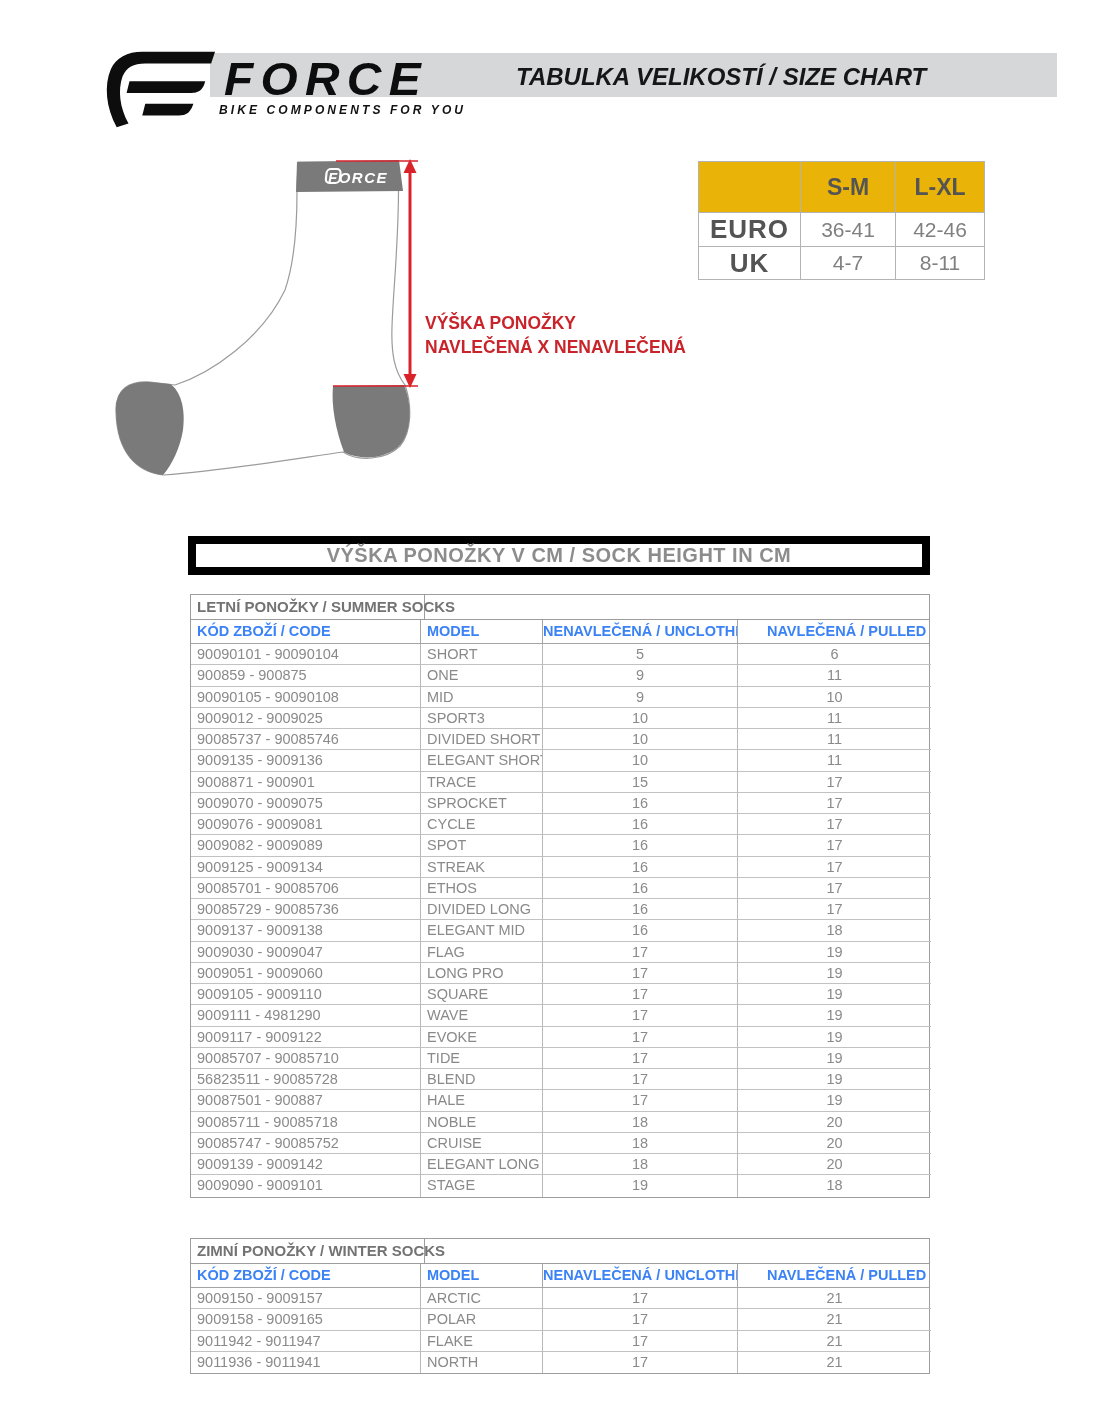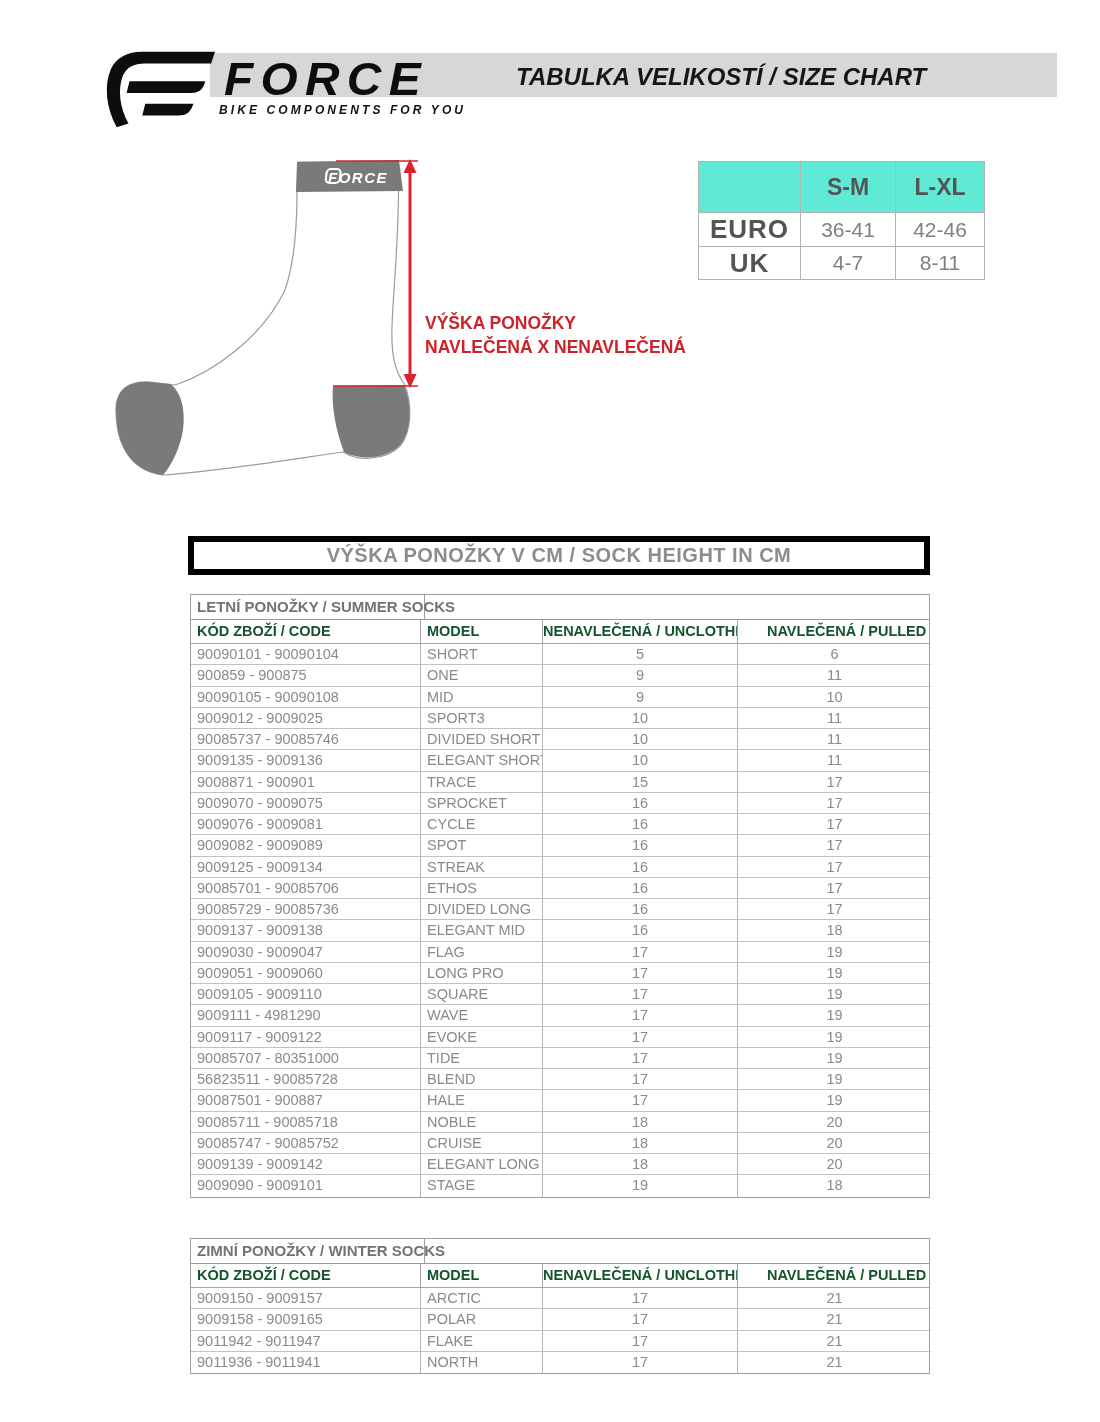--- a/index.html
+++ b/index.html
@@ -24,38 +24,38 @@
                    font-size:17.5px; line-height:24px; white-space:nowrap; }
 
   
   .size-table { position:absolute; left:698px; top:161px; display:grid;
                 grid-template-columns:102px 95px 88px; grid-template-rows:51px 34px 32px;
                 border:1px solid #b3b3b3; background:#fff; }
   .size-table .cell { border-right:1px solid #b3b3b3; border-bottom:1px solid #b3b3b3;
                       display:flex; align-items:center; justify-content:center; }
   .size-table .cell.last-col { border-right:none; }
   .size-table .cell.last-row { border-bottom:none; }
-  .size-table .hdr { background:#5eead4; font-weight:bold; font-size:23px; color:#545454; }
+  .size-table .hdr { background:#eab308; font-weight:bold; font-size:23px; color:#545454; }
   .size-table .rowlabel { font-weight:bold; font-size:26px; color:#545454; letter-spacing:1px; }
   .size-table .val { font-size:21px; color:#808080; }
 
   
   .chart-title { position:absolute; left:188px; top:536px; width:742px; height:39px;
-                 border:6px solid #000000; display:flex; align-items:center; justify-content:center;
+                 border:8px solid #000000; display:flex; align-items:center; justify-content:center;
                  font-size:20px; font-weight:bold; color:#8c8c8c; letter-spacing:0.5px; }
 
   
   .data-table { position:absolute; left:190px; width:740px; border:1px solid #9d9d9d; background:#fff; }
   .section-row { height:25px; border-bottom:1px solid #9d9d9d; }
   .section-cell { width:234px; height:100%; border-right:1px solid #9d9d9d;
                   font-weight:bold; font-size:15px; color:#737373; line-height:24px;
                   padding-left:6px; white-space:nowrap; }
   .head-row { display:grid; grid-template-columns:230px 122px 195px 193px; height:24px;
               border-bottom:1px solid #a4a4a4; }
-  .head-row .th { font-weight:bold; font-size:14.5px; color:#14532d; line-height:23px;
+  .head-row .th { font-weight:bold; font-size:14.5px; color:#3b82f6; line-height:23px;
                   border-right:1px solid #a4a4a4; padding-left:6px; white-space:nowrap;
                   overflow:hidden; }
   .head-row .th.center { text-align:center; padding-left:0; }
   .head-row .th.last { border-right:none;margin-left:29px; }
   .tbody { display:grid; grid-template-columns:230px 122px 195px 193px; grid-auto-rows:21.25px; }
   .tbody .td { font-size:14.5px; color:#8a8a8a; line-height:20.5px; padding-left:6px;
                border-right:1px solid #b8b8b8; border-bottom:1px solid #c2c2c2;
                white-space:nowrap; overflow:hidden; }
   .tbody .td.num { text-align:center; padding-left:0; }
   .tbody .td.lastcol { border-right:none; }
@@ -202,21 +202,21 @@
         <div class="td c2 num">17</div>
         <div class="td c3 num lastcol">19</div>
         <div class="td c0">9009111 - 4981290</div>
         <div class="td c1">WAVE</div>
         <div class="td c2 num">17</div>
         <div class="td c3 num lastcol">19</div>
         <div class="td c0">9009117 - 9009122</div>
         <div class="td c1">EVOKE</div>
         <div class="td c2 num">17</div>
         <div class="td c3 num lastcol">19</div>
-        <div class="td c0">90085707 - 80351000</div>
+        <div class="td c0">90085707 - 90085710</div>
         <div class="td c1">TIDE</div>
         <div class="td c2 num">17</div>
         <div class="td c3 num lastcol">19</div>
         <div class="td c0">56823511 - 90085728</div>
         <div class="td c1">BLEND</div>
         <div class="td c2 num">17</div>
         <div class="td c3 num lastcol">19</div>
         <div class="td c0">90087501 - 900887</div>
         <div class="td c1">HALE</div>
         <div class="td c2 num">17</div>

